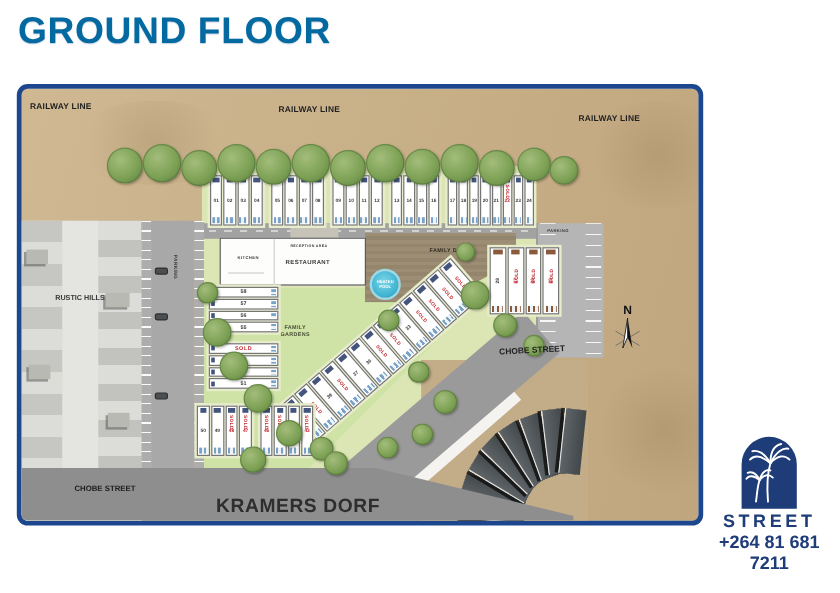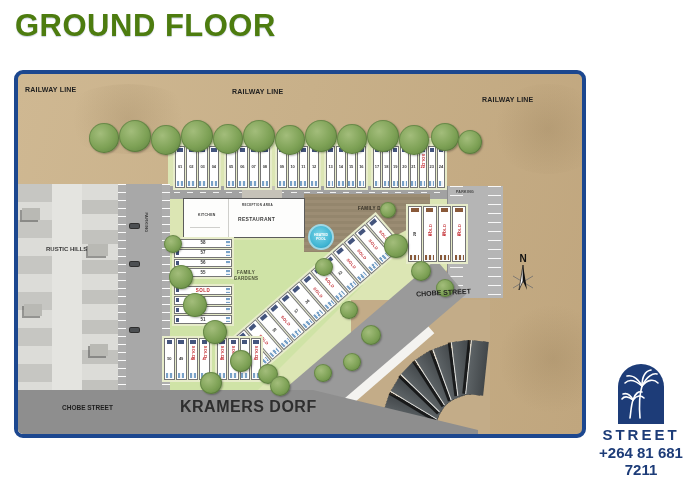--- a/index.html
+++ b/index.html
@@ -1,19 +1,19 @@
 <!DOCTYPE html>
 <html><head>
 <meta charset="utf-8">
 <style>
   html,body{margin:0;padding:0;}
   body{width:700px;height:494px;background:#ffffff;font-family:"Liberation Sans",sans-serif;position:relative;overflow:hidden;}
 
   
-  #page-title{position:absolute;left:15px;top:8px;font-size:31px;font-weight:800;color:#4d7c0f;letter-spacing:.5px;text-shadow:0 1px 1px rgba(30,62,125,.25);}
+  #page-title{position:absolute;left:15px;top:8px;font-size:31px;font-weight:800;color:#0369a1;letter-spacing:.5px;text-shadow:0 1px 1px rgba(30,62,125,.25);}
 
   
   #plan{position:absolute;left:14px;top:70px;width:572px;height:368px;box-sizing:border-box;border:4px solid #1c478f;border-radius:9px;overflow:hidden;background:linear-gradient(105deg,#cfb892 0%,#c8b089 45%,#c0a67e 100%);}
   #plan *{box-sizing:border-box;}
 
   .sand-patch{position:absolute;border-radius:50%;background:radial-gradient(circle,rgba(120,96,60,.18),rgba(120,96,60,0) 70%);}
 
   
   #photo-left{position:absolute;left:0;top:110px;width:100px;height:250px;background:#dbdbd7;}
   #photo-left .strip{position:absolute;top:0;bottom:0;}
@@ -405,21 +405,21 @@
     </div>
 
   <span class="mlabel railway" style="left:7px;top:12px;">RAILWAY LINE</span>
   <span class="mlabel railway" style="left:214px;top:14px;">RAILWAY LINE</span>
   <span class="mlabel railway" style="left:464px;top:22px;">RAILWAY LINE</span>
   <span class="mlabel" id="lbl-rustic" style="left:28px;top:172px;">RUSTIC HILLS</span>
   <span class="plabel" id="lbl-parking-left" style="left:118px;top:146px;">PARKING</span>
   <span class="plabel" style="left:438px;top:116px;">PARKING</span>
   <span class="mlabel street" style="left:398px;top:215px;transform:rotate(-3deg);">CHOBE STREET</span>
   <span class="mlabel street" style="left:44px;top:330px;font-size:6.5px;">CHOBE STREET</span>
-  <span class="mlabel" id="lbl-kramers" style="left:162px;top:324px;">KRAMERS DORF</span>
+  <span class="mlabel" id="lbl-kramers" style="left:162px;top:340px;">KRAMERS DORF</span>
 
   <svg width="26" height="42" viewBox="0 0 26 42" style="position:absolute;left:492px;top:178px;">
     <text x="13" y="10" font-size="10" font-weight="bold" fill="#111" text-anchor="middle" font-family="Liberation Sans">N</text>
     <line x1="3" y1="24" x2="23" y2="36" stroke="#6f6f6f" stroke-width="0.8"></line>
     <line x1="3" y1="36" x2="23" y2="24" stroke="#6f6f6f" stroke-width="0.8"></line>
     <polygon points="13,13 17,38 13,29" fill="#111"></polygon>
     <polygon points="13,13 9,38 13,29" fill="#fff" stroke="#111" stroke-width="0.7"></polygon>
   </svg>
 </div>
 

